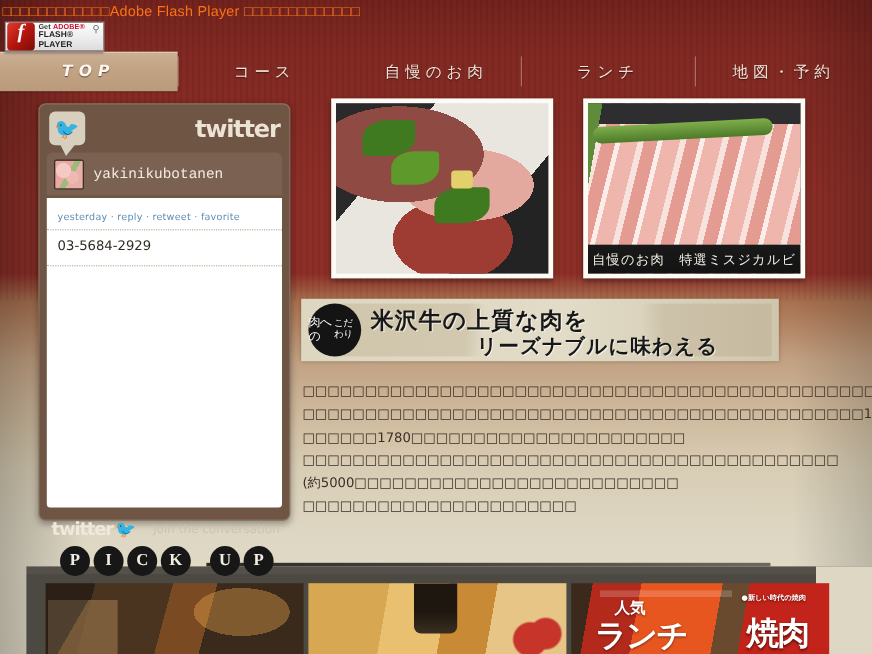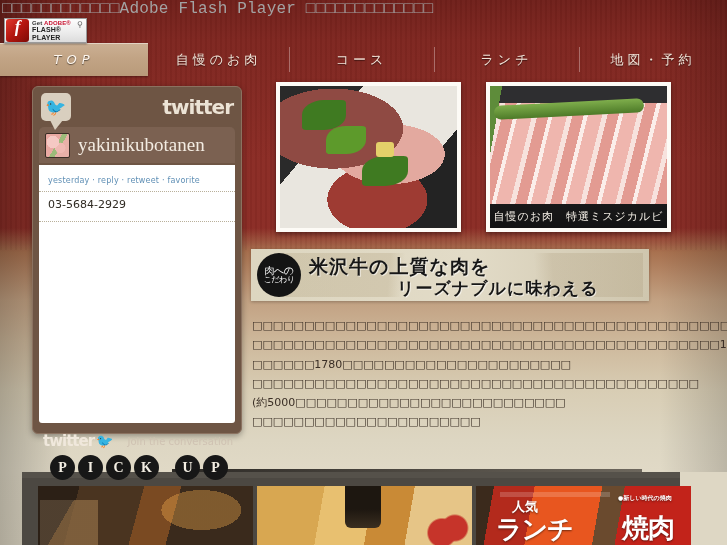--- a/index.html
+++ b/index.html
@@ -44,23 +44,23 @@
                       rgba(0,0,0,0) 660px, rgba(0,0,0,.16) 727px);
   }
 
   
   #flash-bar{
     position:absolute; left:0; top:0; width:100%; height:18px;
     display:flex; align-items:center;
     z-index:20;
   }
   #flash-text{
-    font-size:16px; color:#a3a3a3; letter-spacing:.2px;
+    font-size:12px; color:#f97316; letter-spacing:.2px;
     white-space:nowrap; padding-left:2px;
-    font-family:Liberation Mono, monospace;
+    font-family:Liberation Sans, sans-serif;
   }
   #flash-badge{
     position:absolute; left:4px; top:18px;
     width:83px; height:25px;
     background:linear-gradient(to bottom,#fdfdfd 0%,#ededed 55%,#dcdcdc 100%);
     border:1px solid #9a9a9a;
     display:flex; align-items:center; z-index:21;
     box-shadow:0 1px 2px rgba(0,0,0,.45);
   }
   #flash-icon{
@@ -96,21 +96,21 @@
     text-shadow:0 1px 1px rgba(0,0,0,.55);
     cursor:pointer; position:relative;
   }
   .nav-item.sep::before{
     content:""; position:absolute; left:0; top:4px; bottom:4px;
     width:1px; background:rgba(255,255,255,.32);
   }
   #nav-top{
     width:148px; flex:none;
     background:linear-gradient(to bottom,#cbb094 0%,#c2a485 45%,#b99a7a 100%);
-    color:#fff7ef; letter-spacing:5px; font-style:italic; font-weight:normal;
+    color:#fff7ef; letter-spacing:5px; font-style:italic; font-weight:bold;
     font-size:13px;
     box-shadow:inset 0 1px 0 rgba(255,255,255,.45), 0 1px 2px rgba(0,0,0,.35);
   }
   #nav-1{ width:141px; flex:none; }
   #nav-2{ width:145px; flex:none; }
   #nav-3{ width:145px; flex:none; }
   #nav-4{ width:148px; flex:none; }
 
   
   #tw{
@@ -146,22 +146,22 @@
   }
   #tw-avatar{
     width:25px; height:25px; flex:none; border-radius:2px;
     background:
       radial-gradient(circle at 30% 35%, #f5c9c4 0 28%, transparent 29%),
       radial-gradient(circle at 62% 60%, #efb9b3 0 26%, transparent 27%),
       linear-gradient(120deg,#e9a9a2 0 45%, #9dbb7a 45% 60%, #e8b0a8 60% 100%);
     border:1px solid #3a2e26;
   }
   #tw-name{
-    margin-left:8px; font-size:19px; color:#f3ece2;
-    font-family:Liberation Serif, serif;
+    margin-left:8px; font-size:12px; color:#f3ece2;
+    font-family:Liberation Mono, monospace;
   }
   #tw-stream{
     height:258px; margin-top:2px;
     background:#ffffff; border-radius:0 0 3px 3px;
     padding:4px 0 0 0; overflow:hidden;
   }
   .tweet{
     padding:5px 9px 6px 9px;
     border-bottom:1px dotted #b9b09a;
   }
@@ -250,21 +250,21 @@
   }
   #banner-brush{
     position:absolute; left:30px; top:4px; right:6px; bottom:4px;
     background:
       linear-gradient(95deg, rgba(160,140,100,.22) 0 30%, transparent 34%),
       linear-gradient(265deg, rgba(150,128,90,.18) 0 25%, transparent 30%);
   }
   #badge{
     position:absolute; left:6px; top:4px; width:44px; height:44px;
     background:#141414; border-radius:50%;
-    color:#fff; display:flex; flex-direction:column;
+    color:#fff; display:flex; flex-direction:row;
     align-items:center; justify-content:center; line-height:1.1;
     z-index:2;
   }
   #badge-l1{ font-size:10px; letter-spacing:-.5px; }
   #badge-l2{ font-size:8px; letter-spacing:-.5px; }
   #head-l1{
     position:absolute; left:58px; top:5px; z-index:2;
     font-size:19px; font-weight:bold; color:#171717;
     letter-spacing:1px; font-family:"DejaVu Sans", sans-serif;
     text-shadow:1px 1px 0 rgba(255,255,255,.6);
@@ -377,22 +377,22 @@
   <span id="flash-icon"></span>
   <span id="flash-badge-txt">
     <div id="fb-l1"><span>Get </span><b>ADOBE®</b></div>
     <div id="fb-l2">FLASH® PLAYER</div>
   </span>
   <span id="flash-pin">⚲</span>
 </div>
 
 <nav id="nav">
   <div class="nav-item" id="nav-top">TOP</div>
+  <div class="nav-item sep" id="nav-2">コース</div>
   <div class="nav-item" id="nav-1">自慢のお肉</div>
-  <div class="nav-item sep" id="nav-2">コース</div>
   <div class="nav-item sep" id="nav-3">ランチ</div>
   <div class="nav-item sep" id="nav-4">地図・予約</div>
 </nav>
 
 <aside id="tw">
   <div id="tw-head">
     <div id="tw-bird">🐦</div>
     <div id="tw-logo">twitter</div>
   </div>
 

